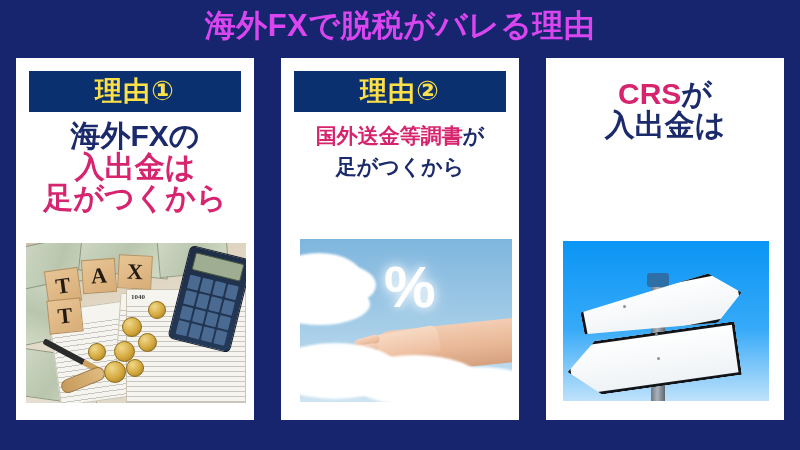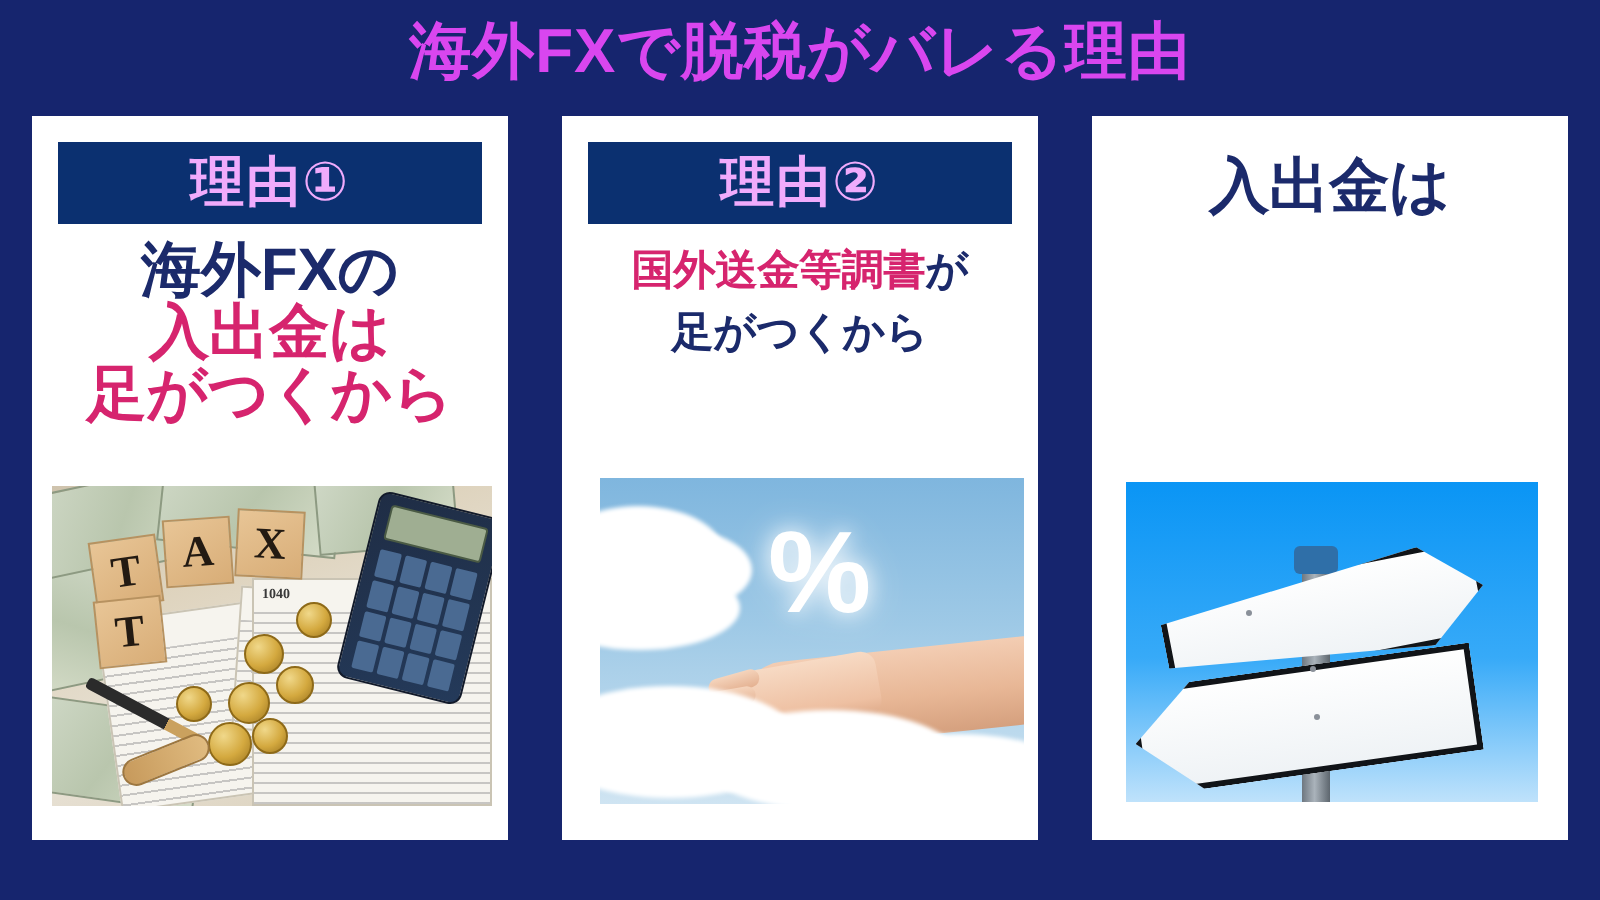--- a/index.html
+++ b/index.html
@@ -44,21 +44,21 @@
     flex-direction: column;
     align-items: center;
   }
 
   
   .card-header {
     margin-top: 13px;
     width: 212px;
     height: 41px;
     background: #0b3070;
-    color: #f0abfc;
+    color: #fde047;
     font-size: 27px;
     font-weight: bold;
     display: flex;
     align-items: center;
     justify-content: center;
     line-height: 41px;
     letter-spacing: 1px;
   }
 
   
@@ -362,20 +362,23 @@
           <div class="fing fg3"></div>
         <div class="cloud cl-d"></div>
           <div class="cloud cl-e"></div>
           <div class="cloud cl-f"></div>
       </div>
     </div>
   </div>
 
   <div class="card card3">
     <div class="card-text">
+      <span class="line">
+        <span class="ink-pink">CRS</span><span class="ink-navy">が</span>
+      </span>
       <span class="line ink-navy">入出金は</span>
     </div>
     <div class="card-photo">
       <div class="photo-signs">
         <div class="pole"></div>
         <div class="cap"></div>
         <div class="sign sign-top"></div>
         <div class="sign sign-bot"></div>
         <div class="bolt" style="left:60px;top:64px;"></div>
         <div class="bolt" style="left:92px;top:92px;"></div>

